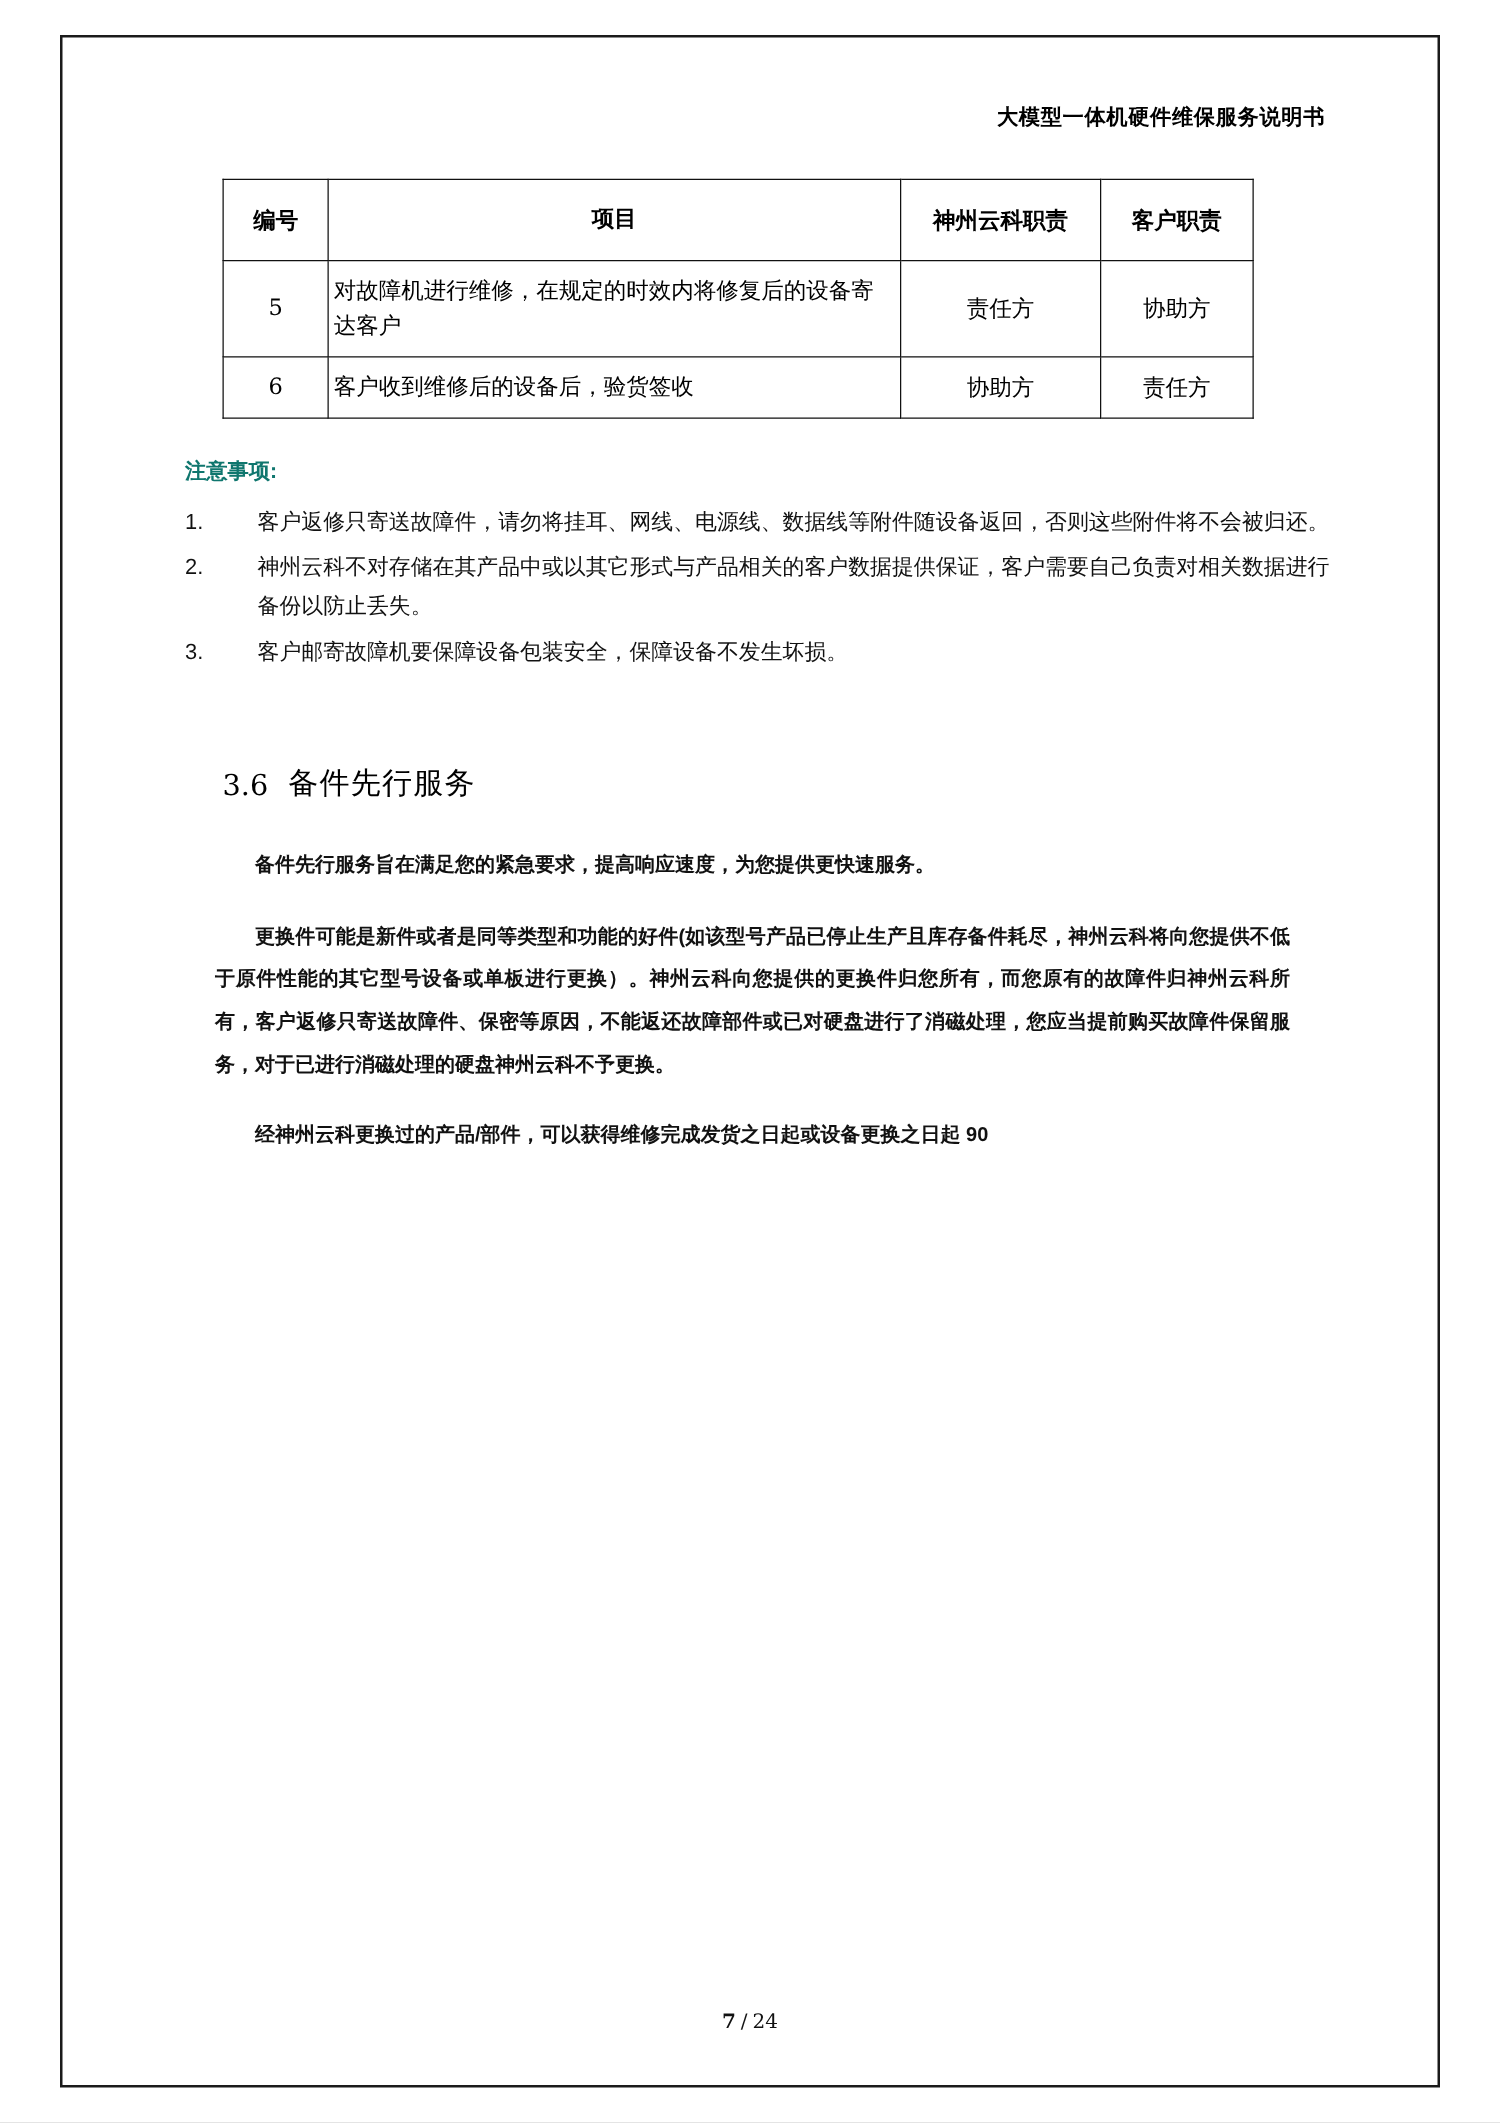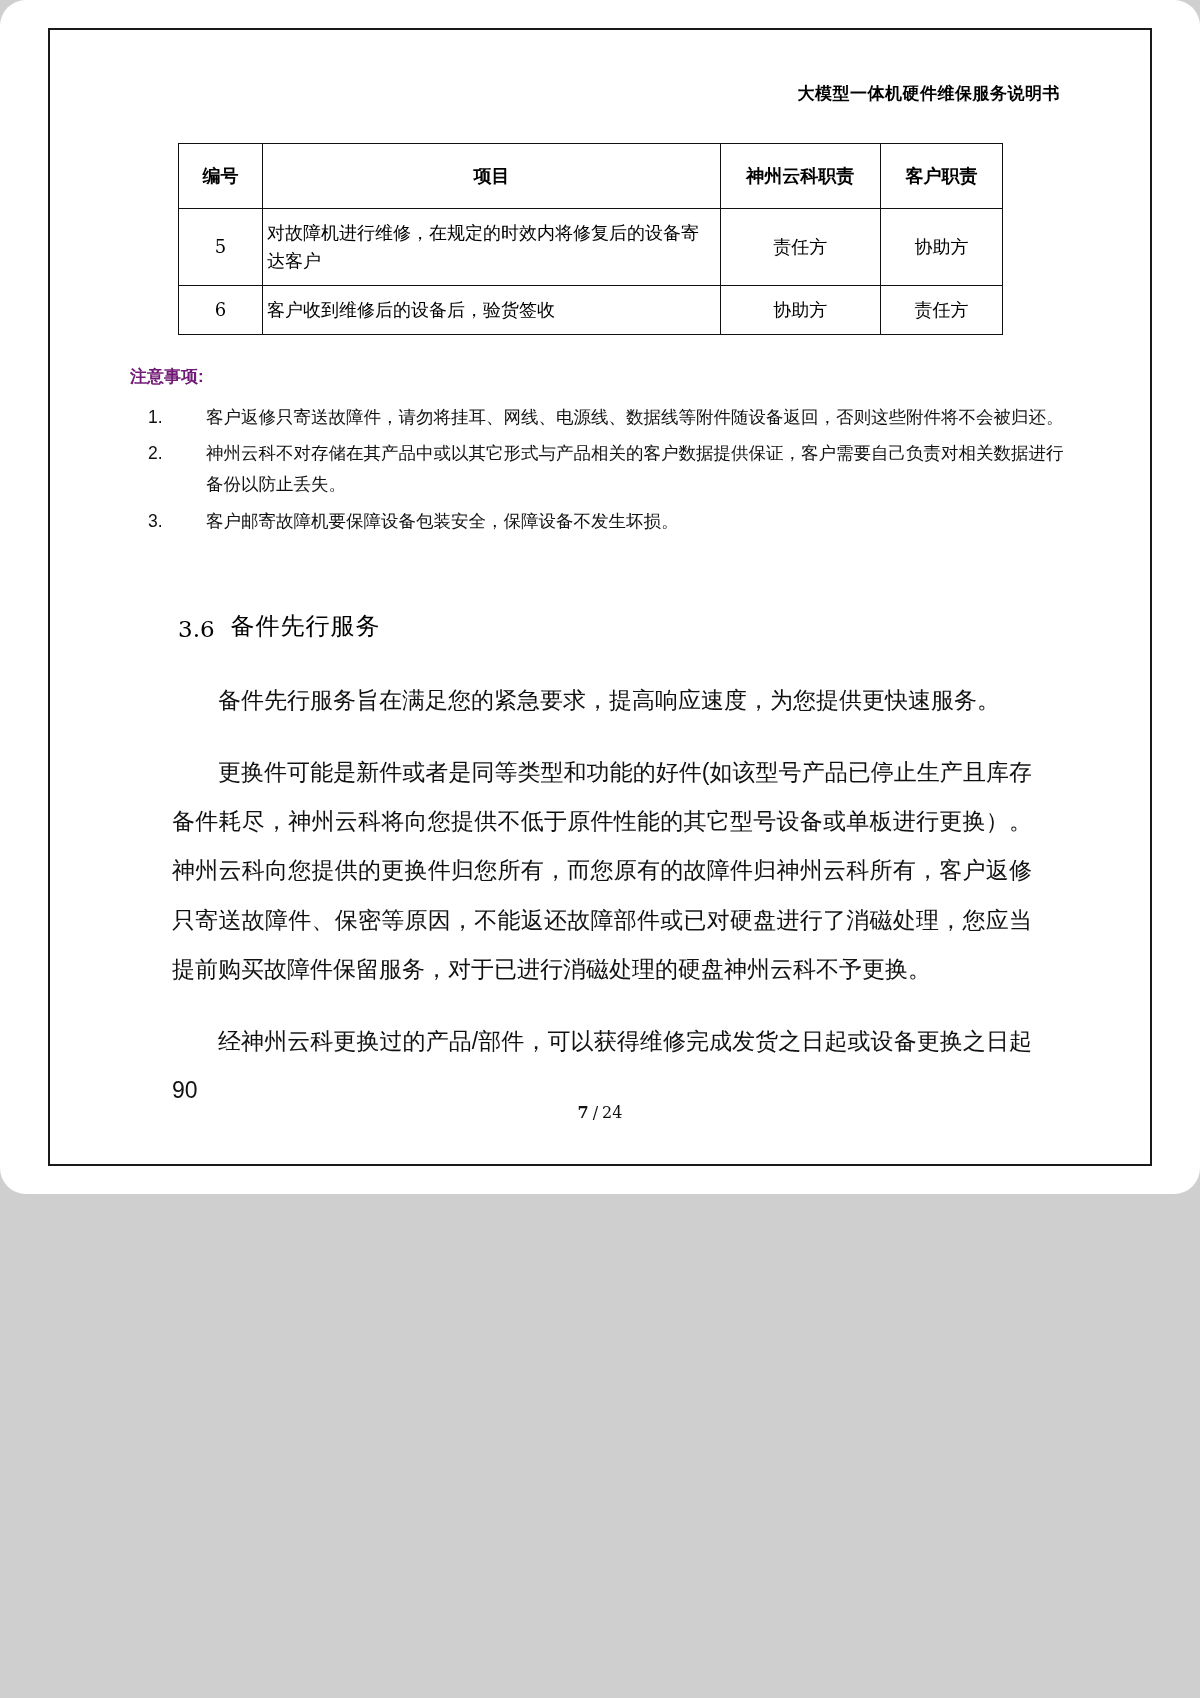--- a/index.html
+++ b/index.html
@@ -6,25 +6,24 @@
     margin: 0;
     padding: 0;
     background: #cfcfcf;
   }
   body {
     font-family: "Liberation Sans", sans-serif;
   }
   .page {
     position: relative;
     width: 1200px;
-    height: 1194px;
+    height: 1698px;
     background: #ffffff;
     box-sizing: border-box;
     overflow: hidden;
-    border-radius: 26px;
   }
   .page-border {
     position: absolute;
     left: 48px;
     top: 28px;
     right: 48px;
     bottom: 28px;
     border: 2px solid #1a1a1a;
     box-sizing: border-box;
     pointer-events: none;
@@ -68,23 +67,24 @@
     height: 44px;
   }
   .col-no { width: 78px; text-align: center; }
   .col-item { width: 470px; text-align: left; line-height: 1.55; }
   .col-duty1 { width: 158px; text-align: center; }
   .col-duty2 { width: 118px; text-align: center; }
 
   
   .notes-title {
     margin-top: 30px;
+    margin-left: 18px;
     font-size: 17px;
     font-weight: bold;
-    color: #701a75;
+    color: #0f766e;
   }
   ol.notes {
     margin: 14px 0 0 0;
     padding: 0;
     list-style: none;
   }
   ol.notes li {
     position: relative;
     margin-left: 18px;
     padding-left: 58px;
@@ -122,25 +122,26 @@
     letter-spacing: 1px;
   }
 
   .body-wrap {
     margin-top: 34px;
     margin-left: 42px;
     width: 860px;
   }
   p.para {
     margin: 0 0 22px 0;
-    font-size: 23px;
+    font-size: 16px;
     color: #111;
     line-height: 2.15;
     text-align: justify;
     text-indent: 2em;
+    font-weight: bold;
   }
 
   
   .footer {
     position: absolute;
     left: 0;
     right: 0;
     bottom: 72px;
     text-align: center;
     font-family: "DejaVu Serif", serif;

